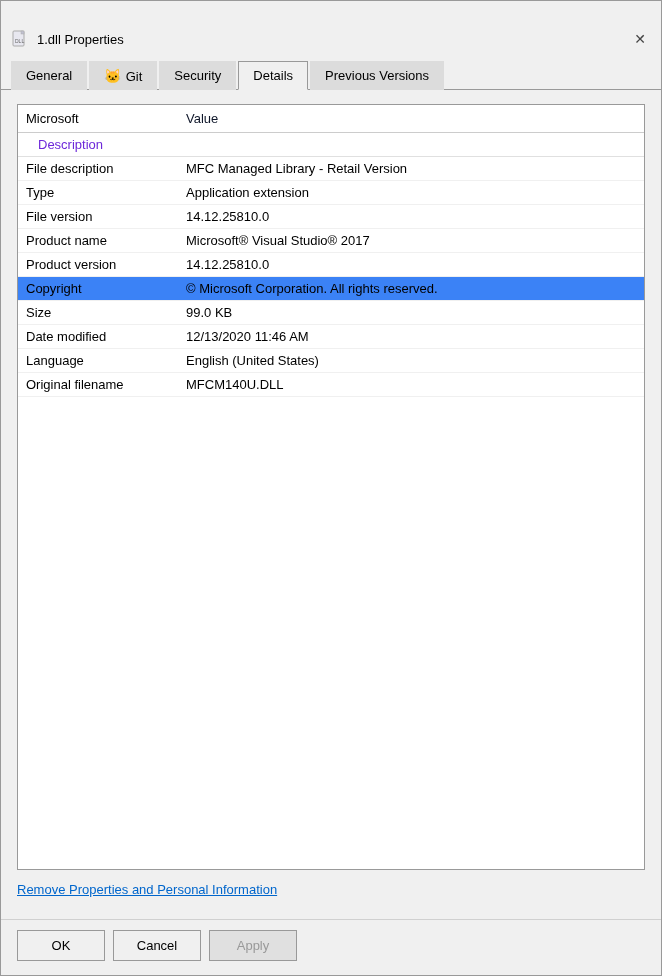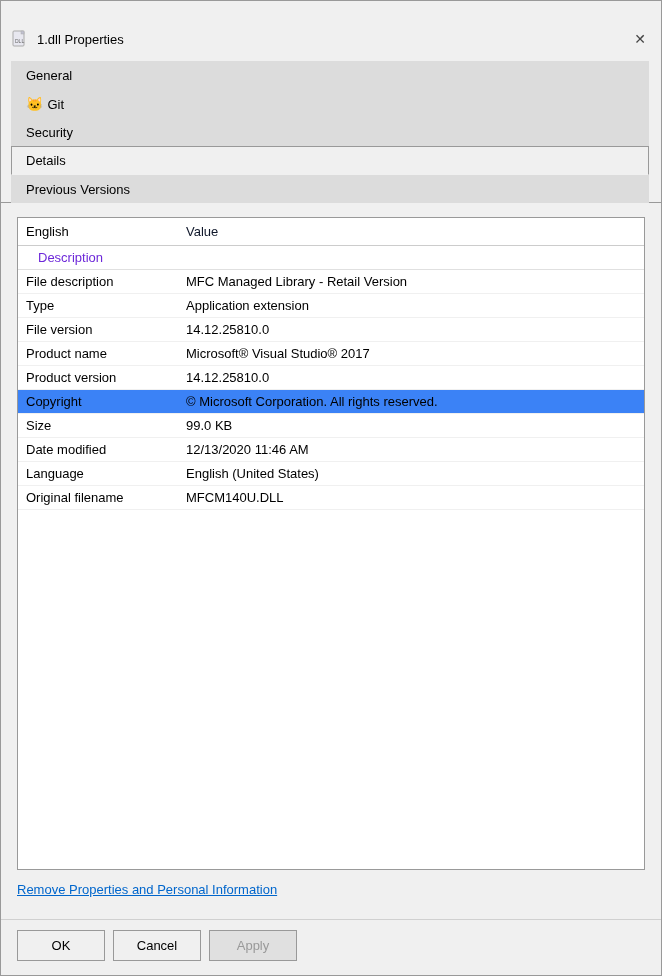--- a/index.html
+++ b/index.html
@@ -54,21 +54,21 @@
       display: flex;
       align-items: center;
       justify-content: center;
       cursor: pointer;
       font-size: 14px;
       color: #444;
     }
 
     .tabs {
       display: flex;
-      flex-direction: column;
+      flex-direction: row;
       padding: 4px 10px 0 10px;
       background: #f0f0f0;
       border-bottom: 1px solid #999;
       flex-shrink: 0;
     }
 
     .tab {
       padding: 6px 14px;
       cursor: pointer;
       border: 1px solid transparent;
@@ -235,21 +235,21 @@
     <div class="tab">
       <span>Previous Versions</span>
     </div>
   </div>
 
   <div class="content-area">
 
     <div class="properties-box">
 
       <div class="prop-header">
-        <span class="prop-header-property">English</span>
+        <span class="prop-header-property">Microsoft</span>
         <span class="prop-header-value">Value</span>
       </div>
 
       <div class="prop-section-label">
         <span>Description</span>
       </div>
 
       <div class="prop-row">
         <span class="prop-name">File description</span>
         <span class="prop-value">MFC Managed Library - Retail Version</span>

